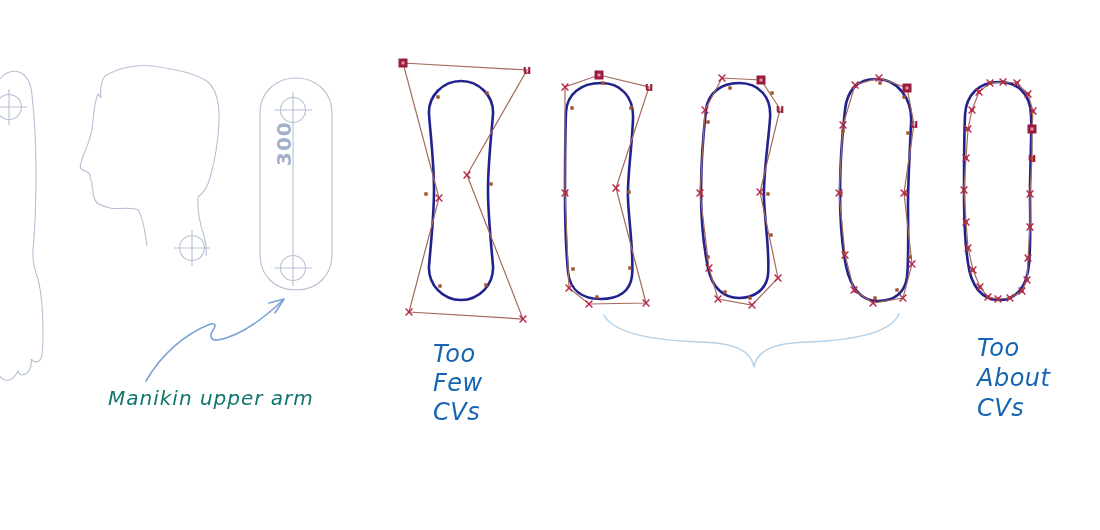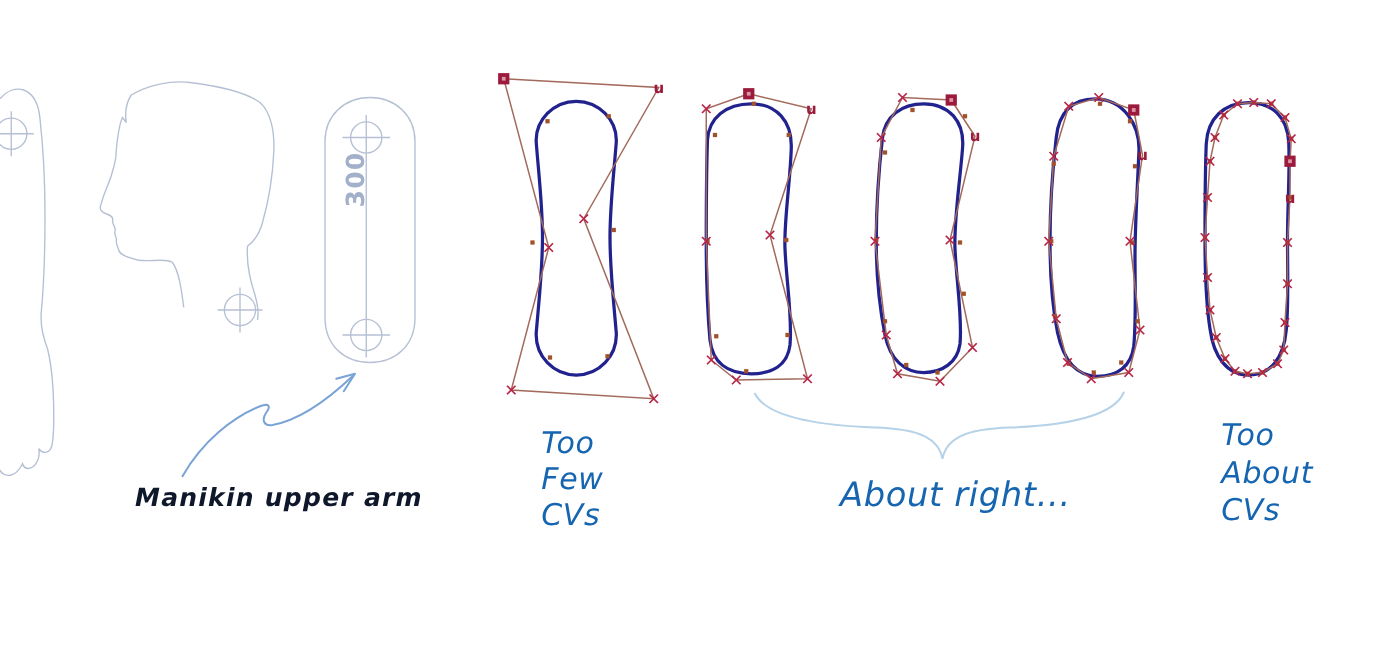--- a/index.html
+++ b/index.html
@@ -3,21 +3,21 @@
 <meta charset="utf-8">
 <style>
   html,body{margin:0;padding:0;background:#ffffff;}
   .stage{
     position:relative;width:1100px;height:530px;background:#ffffff;
     overflow:hidden;font-family:"DejaVu Sans",sans-serif;
   }
   .stage svg{position:absolute;left:0;top:0;}
   .hand{position:absolute;font-style:italic;font-weight:400;letter-spacing:.5px;white-space:nowrap;}
   .hand.blue{color:#1565b0;}
-  .hand.gray{color:#0f172a;font-weight:700;}
+  .hand.gray{color:#0f766e;font-weight:400;}
   #lbl-too-few{left:433px;top:340px;font-size:24px;line-height:29px;}
   #lbl-about-right{left:672px;top:381px;font-size:27px;}
   #lbl-too-many{left:977px;top:333px;font-size:24px;line-height:30px;}
   #lbl-manikin{left:108px;top:386px;font-size:20px;letter-spacing:1px;}
   .dim-text{fill:#a3b0ca;font:bold 20px "DejaVu Sans",sans-serif;letter-spacing:1px;}
 </style>
 </head>
 <body>
 
 <div class="stage">
@@ -220,21 +220,20 @@
         </g>
       </g>
   </svg>
 
   <div class="hand blue" id="lbl-too-few">
     <div>Too</div>
     <div>Few</div>
     <div>CVs</div>
   </div>
 
-  <div class="hand blue" id="lbl-about-right">About right...</div>
 
   <div class="hand blue" id="lbl-too-many">
     <div>Too</div>
     <div>About</div>
     <div>CVs</div>
   </div>
 
   <div class="hand gray" id="lbl-manikin">Manikin upper arm</div>
 </div>
 

